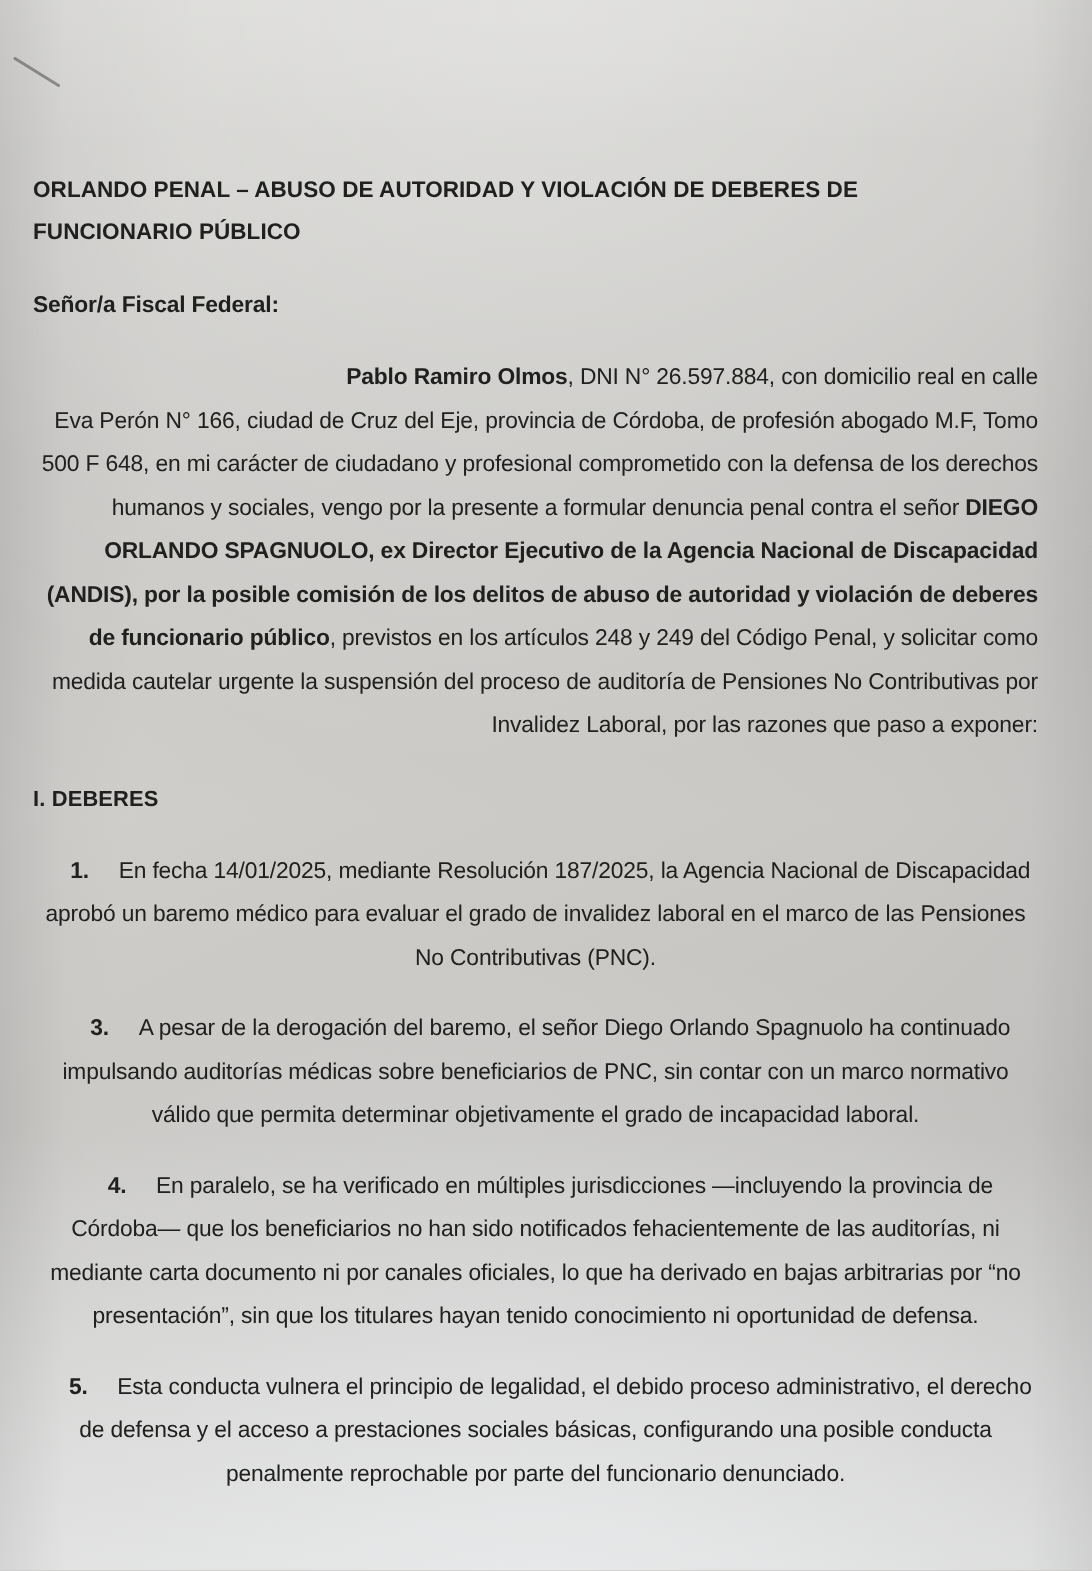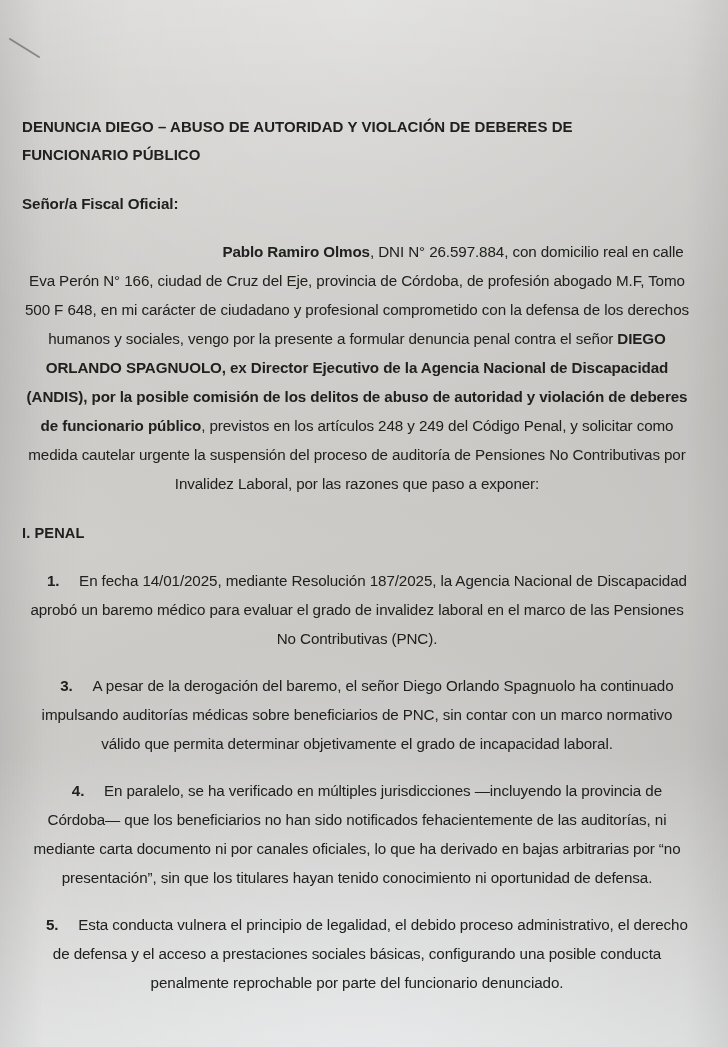--- a/index.html
+++ b/index.html
@@ -97,21 +97,21 @@
     font-weight: bold;
     margin: 0;
     padding-top: 20px;
     font-size: 15.2px;
   }
 
   .intro {
     margin: 0;
     padding-top: 19px;
     text-indent: 192px;
-    text-align: center;
+    text-align: right;
   }
 
   .section-heading {
     font-weight: bold;
     margin: 0;
     font-size: 14.6px;
     letter-spacing: 0.1px;
   }
 
   #heading-hechos { padding-top: 21px; }
@@ -141,27 +141,27 @@
 <body>
 
 <div id="page">
 
   <svg class="corner-mark" viewBox="0 0 36 24">
     <line x1="2" y1="3" x2="31" y2="21" stroke="#6f6f6d" stroke-width="2" stroke-linecap="round"></line>
   </svg>
 
   <div id="content">
 
-    <p class="doc-title">DENUNCIA DIEGO – ABUSO DE AUTORIDAD Y VIOLACIÓN DE DEBERES DE FUNCIONARIO PÚBLICO</p>
+    <p class="doc-title">ORLANDO PENAL – ABUSO DE AUTORIDAD Y VIOLACIÓN DE DEBERES DE FUNCIONARIO PÚBLICO</p>
 
-    <p class="salutation">Señor/a Fiscal Oficial:</p>
+    <p class="salutation">Señor/a Fiscal Federal:</p>
 
     <p class="intro"><strong>Pablo Ramiro Olmos</strong><span>, DNI N° 26.597.884, con domicilio real en calle Eva Perón N° 166, ciudad de Cruz del Eje, provincia de Córdoba, de profesión abogado M.F, Tomo 500 F 648, en mi carácter de ciudadano y profesional comprometido con la defensa de los derechos humanos y sociales, vengo por la presente a formular denuncia penal contra el señor </span><strong>DIEGO ORLANDO SPAGNUOLO</strong><strong>, ex Director Ejecutivo de la Agencia Nacional de Discapacidad (ANDIS), por la posible comisión de los delitos de abuso de autoridad y violación de deberes de funcionario público</strong><span>, previstos en los artículos 248 y 249 del Código Penal, y solicitar como medida cautelar urgente la suspensión del proceso de auditoría de Pensiones No Contributivas por Invalidez Laboral, por las razones que paso a exponer:</span></p>
 
-    <p class="section-heading" id="heading-hechos">I. PENAL</p>
+    <p class="section-heading" id="heading-hechos">I. DEBERES</p>
 
     <p class="item"><span class="num">1.</span><span>En fecha 14/01/2025, mediante Resolución 187/2025, la Agencia Nacional de Discapacidad aprobó un baremo médico para evaluar el grado de invalidez laboral en el marco de las Pensiones No Contributivas (PNC).</span></p>
 
 
     <p class="item"><span class="num">3.</span><span>A pesar de la derogación del baremo, el señor Diego Orlando Spagnuolo ha continuado impulsando auditorías médicas sobre beneficiarios de PNC, sin contar con un marco normativo válido que permita determinar objetivamente el grado de incapacidad laboral.</span></p>
 
     <p class="item"><span class="num">4.</span><span>En paralelo, se ha verificado en múltiples jurisdicciones —incluyendo la provincia de Córdoba— que los beneficiarios no han sido notificados fehacientemente de las auditorías, ni mediante carta documento ni por canales oficiales, lo que ha derivado en bajas arbitrarias por “no presentación”, sin que los titulares hayan tenido conocimiento ni oportunidad de defensa.</span></p>
 
     <p class="item"><span class="num">5.</span><span>Esta conducta vulnera el principio de legalidad, el debido proceso administrativo, el derecho de defensa y el acceso a prestaciones sociales básicas, configurando una posible conducta penalmente reprochable por parte del funcionario denunciado.</span></p>
 

